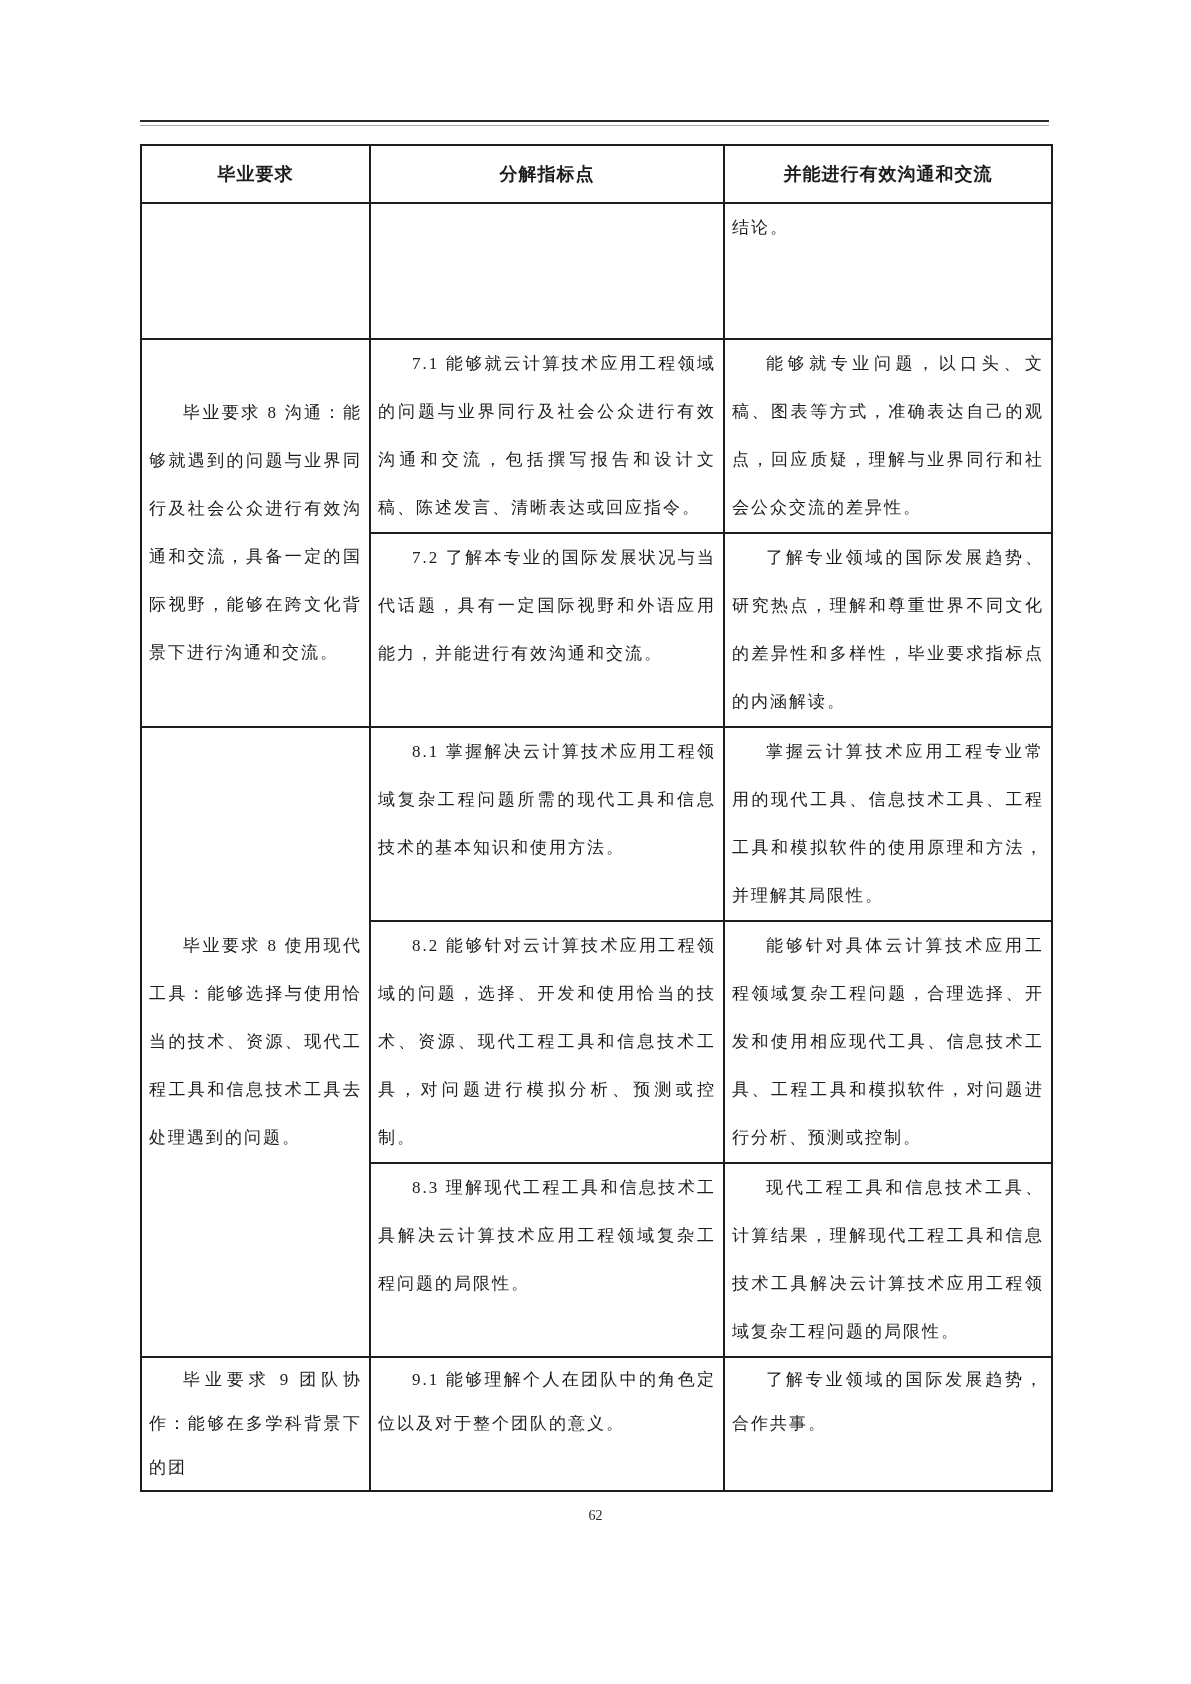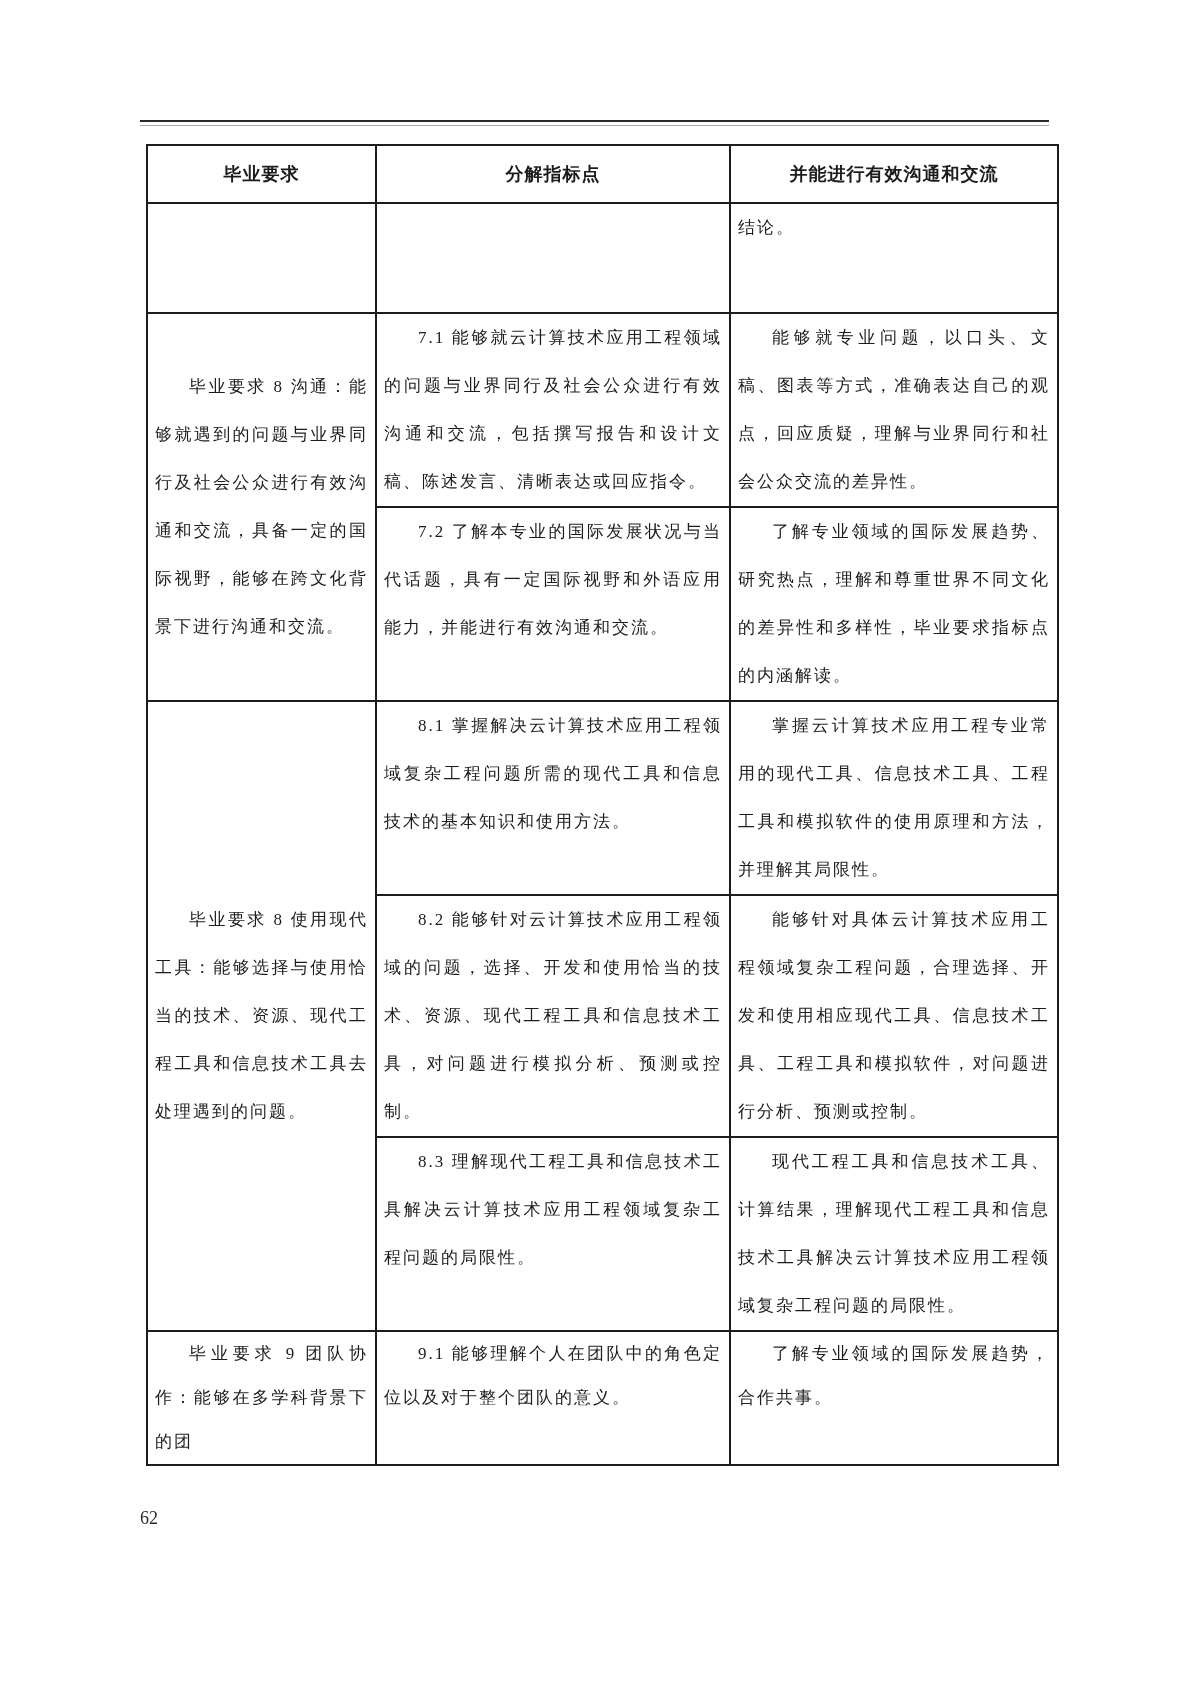--- a/index.html
+++ b/index.html
@@ -20,21 +20,21 @@
     position: absolute;
     left: 140px;
     top: 120px;
     width: 909px;
     height: 3px;
     border-top: 2px solid #2a2a2a;
     border-bottom: 1px solid #a9a9a9;
   }
   table.req-table {
     position: absolute;
-    left: 146px;
+    left: 140px;
     top: 144px;
     width: 911px;
     border-collapse: collapse;
     table-layout: fixed;
   }
   .req-table th, .req-table td {
     border: 2px solid #1d1d1d;
     padding: 0 7px;
     font-size: 17px;
     letter-spacing: 2px;
@@ -51,35 +51,35 @@
     vertical-align: middle;
     height: 58px;
   }
   .req-table p {
     margin: 0;
     text-align: justify;
     text-indent: 2em;
   }
   .req-table p.no-indent { text-indent: 0; }
   td.req-cell { vertical-align: middle; }
-  tr.h-a  { height: 110px; }
+  tr.h-a  { height: 136px; }
   tr.h-71 { height: 186px; }
   tr.h-72 { height: 190px; }
   tr.h-81 { height: 190px; }
   tr.h-82 { height: 235px; }
   tr.h-83 { height: 192px; }
   tr.h-9  { height: 88px; }
   tr.h-9 td { line-height: 44px; vertical-align: top; margin-left: 44px; }
   .page-number {
     position: absolute;
     left: 140px;
     top: 1508px;
     width: 911px;
-    text-align: left;
-    font-size: 18px;
+    text-align: center;
+    font-size: 14px;
     color: #2a2a2a;
   }
 </style>
 </head>
 <body>
 
 <div class="page">
 
   <div class="top-rule"></div>
 

